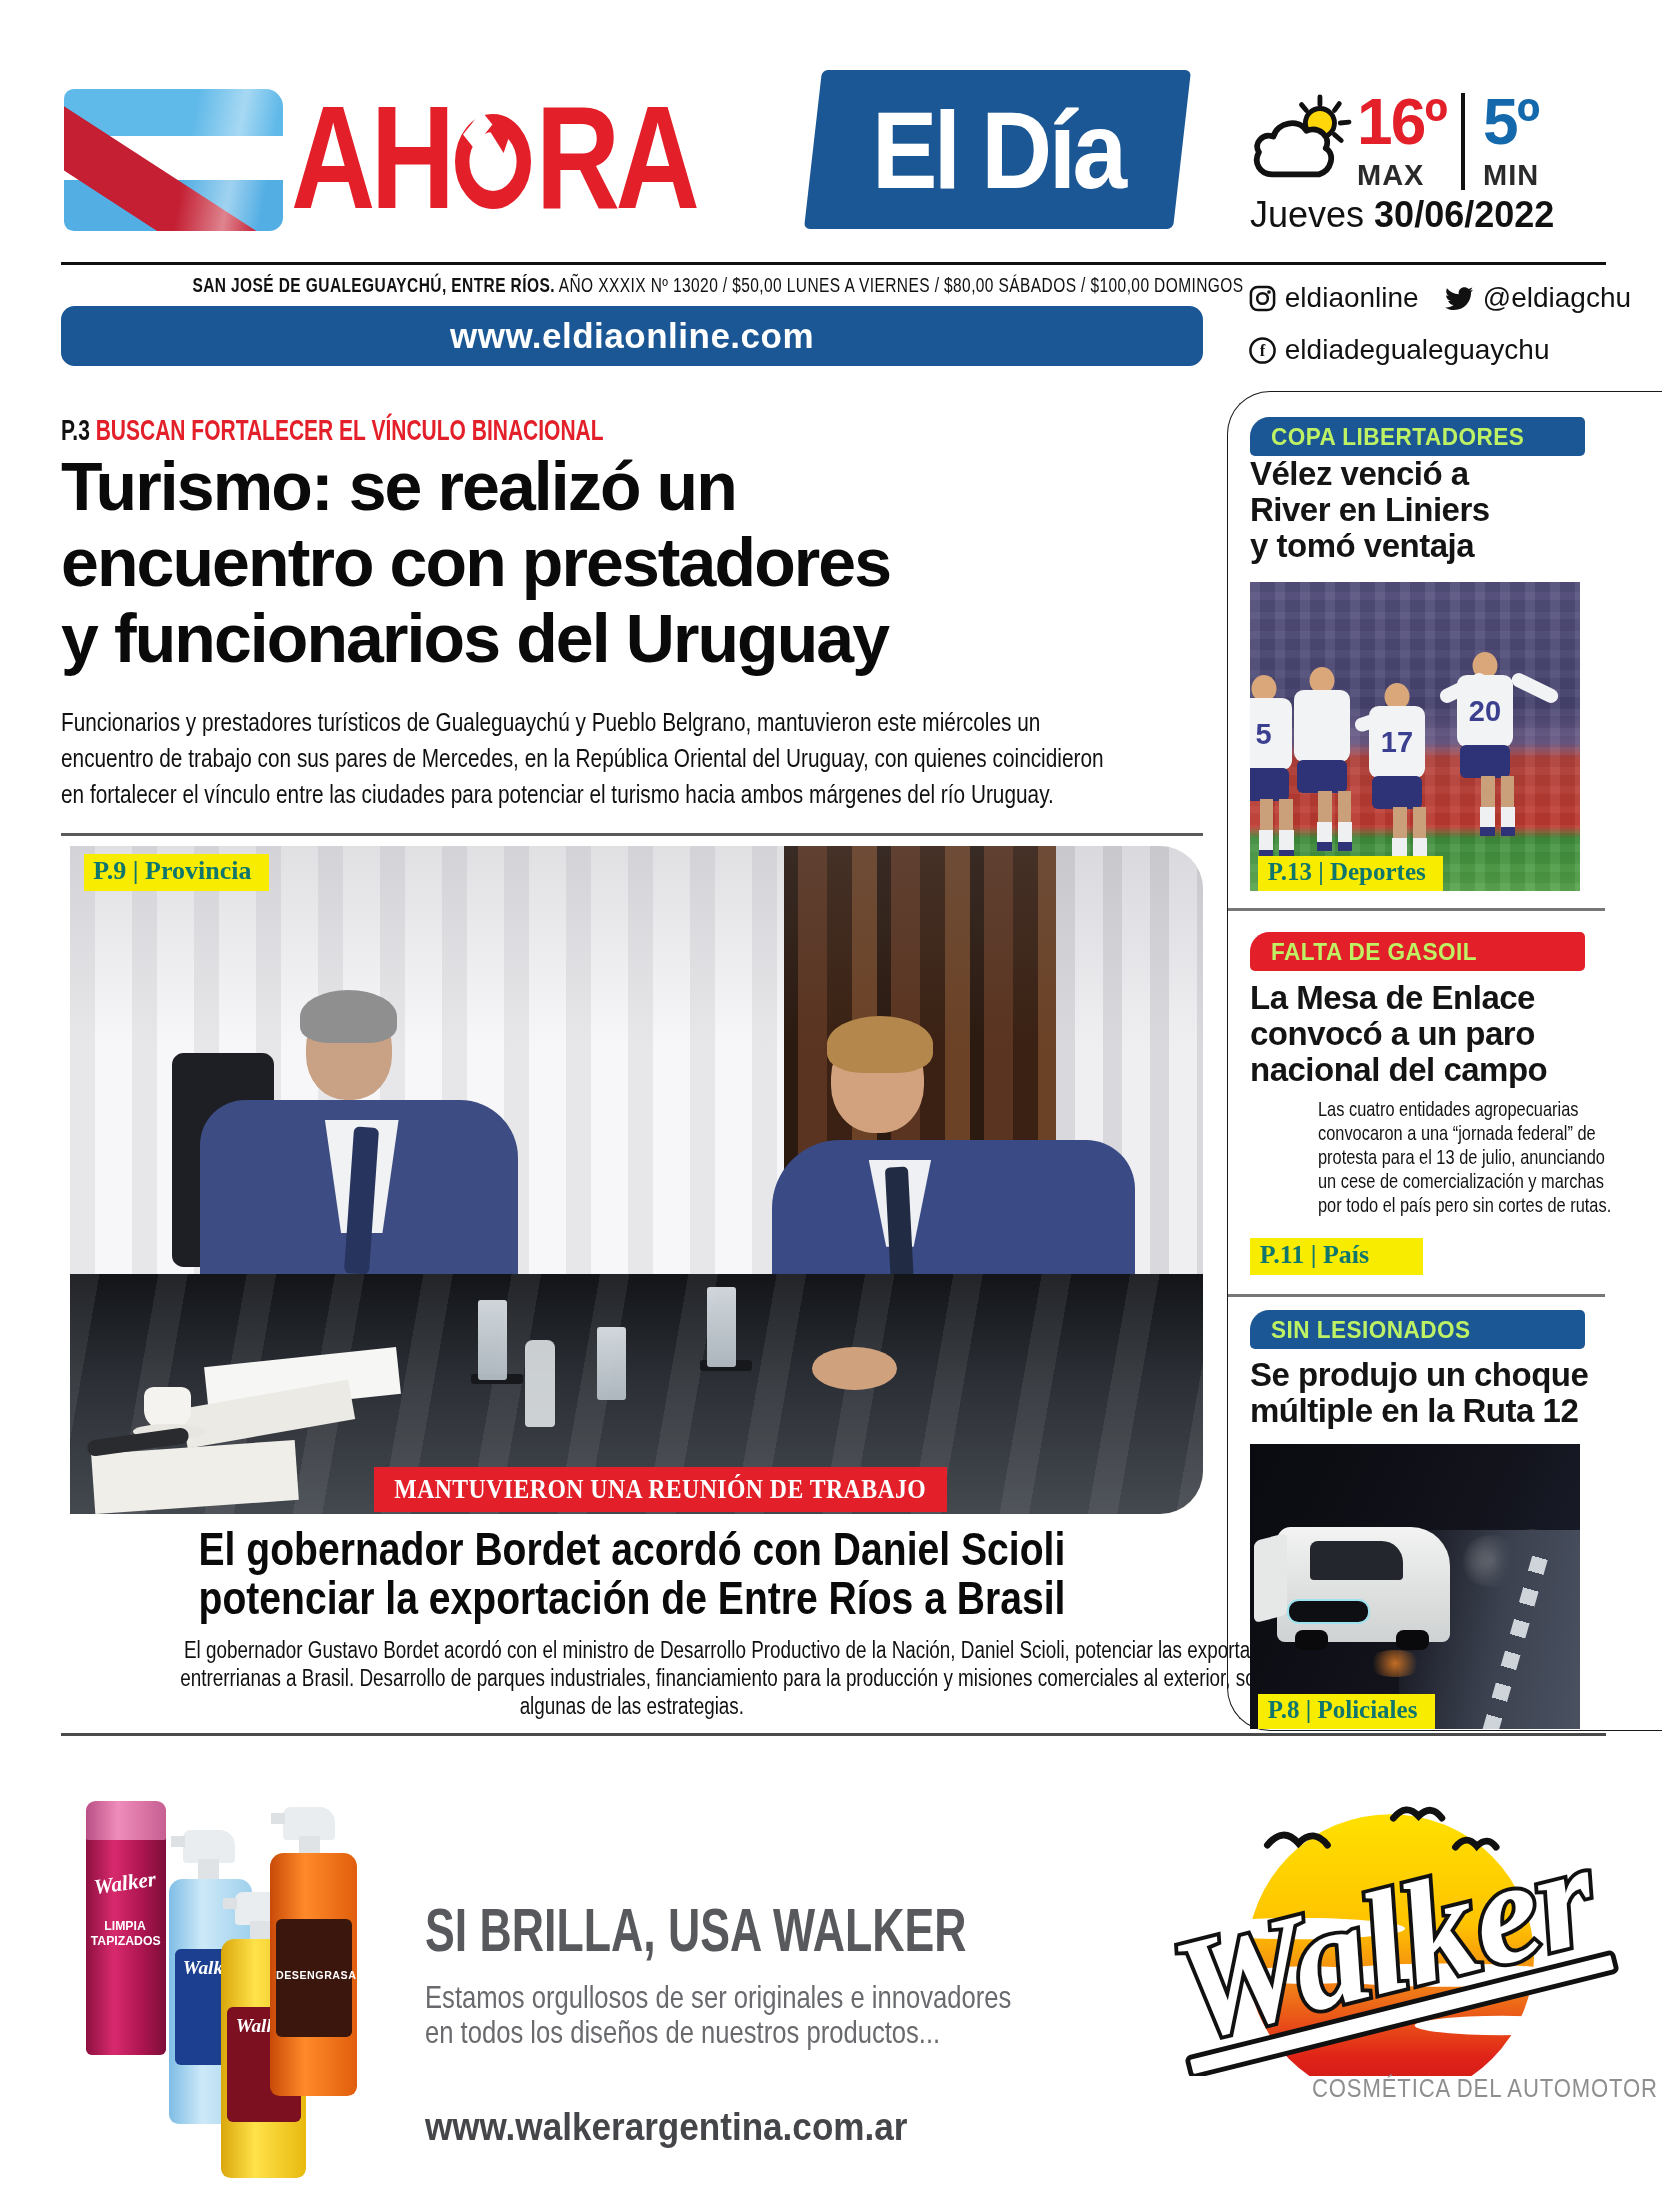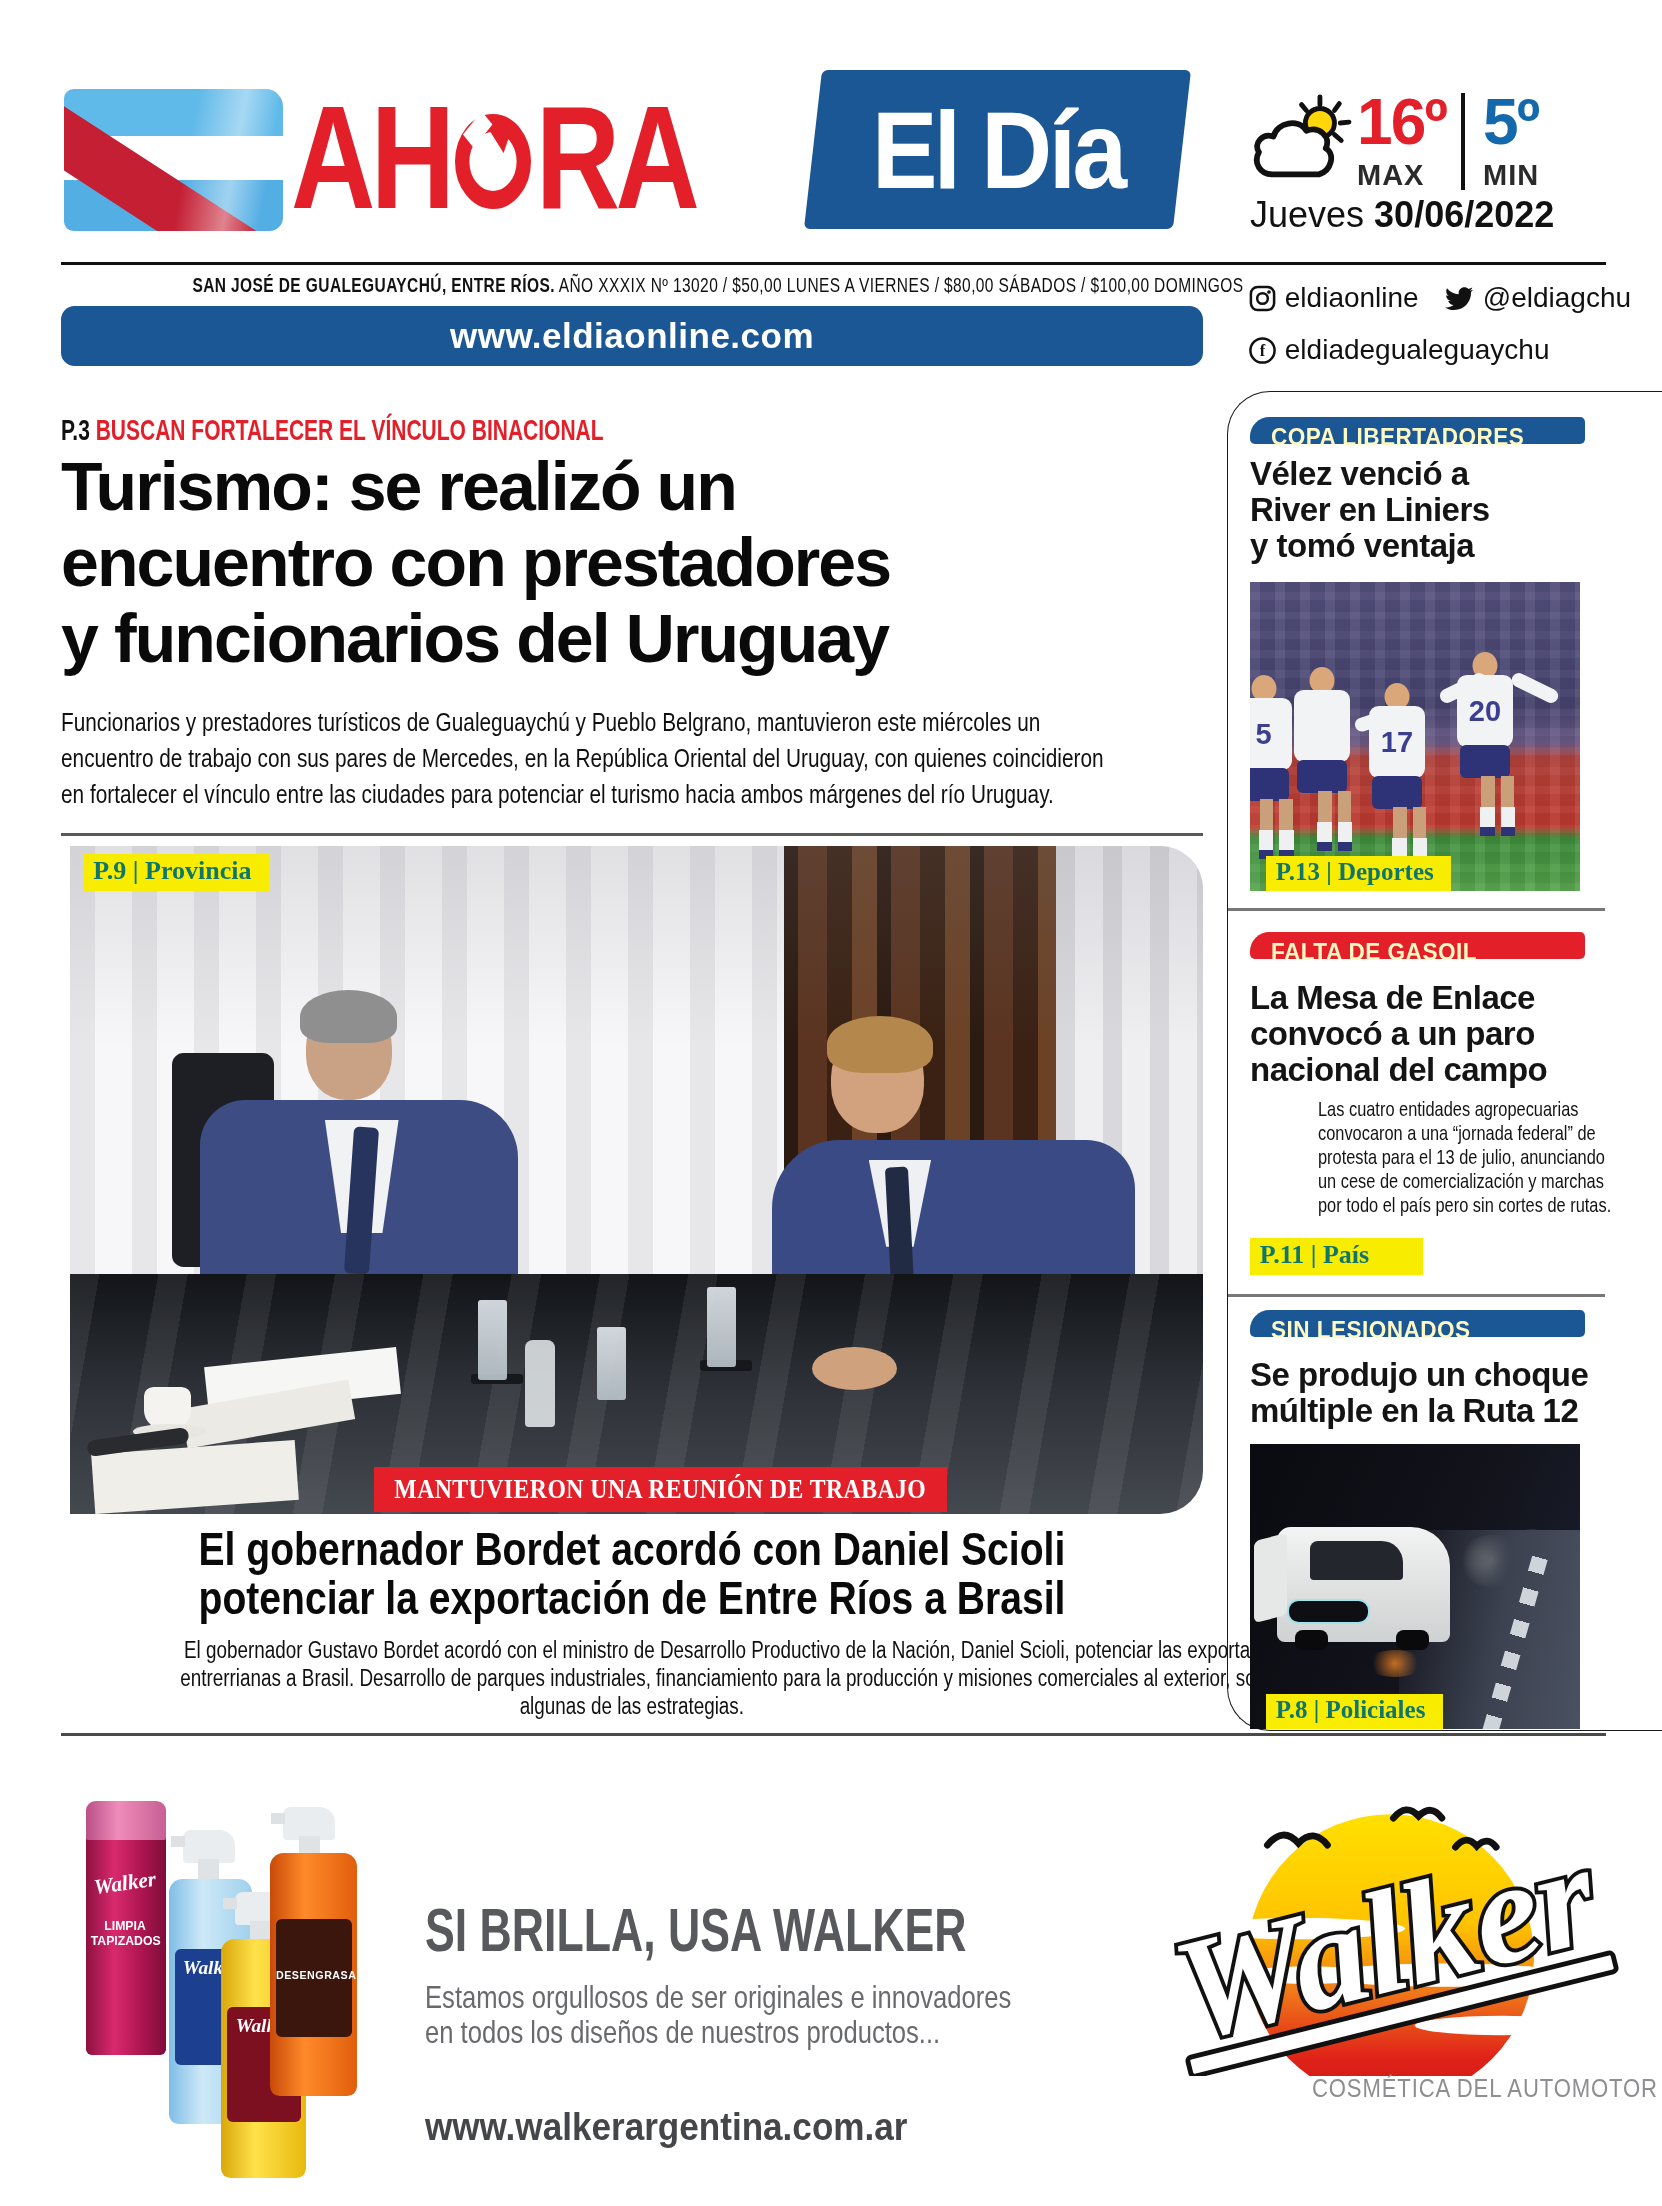--- a/index.html
+++ b/index.html
@@ -96,21 +96,21 @@
     display:flex; align-items:center; justify-content:center; color:#fff;
     font-family:"Liberation Serif",serif; font-weight:bold; font-size:27px; letter-spacing:0.5px; white-space:nowrap; }
 
   .headline2 { left:61px; top:1525px; width:1142px; text-align:center; font-weight:bold; font-size:46px;
     line-height:49px; color:#0a0a0a; white-space:nowrap; }
   .body2 { left:61px; top:1636px; width:1142px; text-align:center; font-size:23px; line-height:28px; color:#101010; white-space:nowrap; }
 
   
   .sb-border { left:1227px; top:391px; width:436px; height:1340px; border:1.9px solid #1a1a1a; border-right:none;
     border-radius:43px 0 0 43px; }
-  .sec-label { position:absolute; left:1250px; width:335px; height:27px; color:#fef9c3; font-weight:bold;
+  .sec-label { position:absolute; left:1250px; width:335px; height:39px; color:#bef264; font-weight:bold;
     border-radius:19.4px 4.9px 4.9px 4.9px; line-height:39px; padding-left:21.3px; font-size:24px; letter-spacing:0.5px; white-space:nowrap; }
   .sec-label .in { display:inline-block; transform:scaleX(.94); transform-origin:left center; }
   .blue-bg { background:#1a5794; } .red-bg { background:#e3202a; }
   .sec-headline { position:absolute; left:1250px; font-weight:bold; font-size:33px; line-height:36px;
     color:#141414; letter-spacing:-0.5px; white-space:nowrap; }
   .sec-body { position:absolute; left:1318px; font-size:21px; line-height:24px; color:#141414; white-space:nowrap; }
 
   .sb-photo1 { left:1250px; top:582px; width:330px; height:309px;
     background:linear-gradient(180deg,#55517f 0%,#474470 40%,#6c5c88 52%,#b4433c 57%,#c03a30 79%,#3f8f3d 83%,#55a34a 100%); }
   .sb-photo1::before { content:""; position:absolute; inset:0;
@@ -132,21 +132,21 @@
   .van-wind { position:absolute; left:33px; top:13.6px; width:93px; height:39px; background:#23262c; border-radius:7.8px 21.3px 3.9px 3.9px; }
   .van-door { position:absolute; left:-23px; top:9.7px; width:33px; height:82px; background:#e6e8e8; transform:skewY(-14deg); border-radius:5.8px; }
   .van-grill { position:absolute; left:9.7px; top:72px; width:83px; height:25px; background:#0d0f13; border:2.9px solid #9fe3ef; border-radius:11.6px; }
   .van-wheel { position:absolute; width:33px; height:19.4px; background:#0a0a0c; bottom:-7.8px; border-radius:7.8px; }
   .glow { position:absolute; border-radius:50%; }
   .road { position:absolute; right:0; bottom:0; width:55%; height:70%;
     background:linear-gradient(100deg,rgba(70,76,92,0) 0%,#3c4250 55%,#4a5160 100%); }
   .road-line { position:absolute; right:56px; bottom:-5.8px; width:15.5px; height:194px; transform:rotate(16deg);
     background:repeating-linear-gradient(0deg,#cfd4da 0 15.5px,rgba(0,0,0,0) 15.5px 33px); }
 
-  .sb-tag { position:absolute; left:16px; bottom:0; }
+  .sb-tag { position:absolute; left:8px; bottom:0; }
 
   
   .ad-slogan { left:425px; top:1894px; font-size:62px; font-weight:bold; color:#58595c; letter-spacing:0; white-space:nowrap; }
   .ad-body { left:425px; top:1980px; font-size:32px; line-height:35px; color:#696a6d; white-space:nowrap; }
   .ad-url { left:425px; top:2057px; font-size:39px; font-weight:bold; color:#454649; white-space:nowrap;margin-top:48px; }
   .ad-products { left:68px; top:1803px; width:291px; height:378px; }
   .can { position:absolute; left:17.5px; top:0; width:80px; height:252px; border-radius:9.7px 9.7px 5.8px 5.8px;
     background:linear-gradient(90deg,#8e1040,#d82a6e 35%,#ad1550 70%,#7c0d38); }
   .can-cap { position:absolute; left:17.5px; top:-1.9px; width:80px; height:39px; border-radius:9.7px 9.7px 1.9px 1.9px;
     background:linear-gradient(90deg,#b94f86,#ef8cba 40%,#c75f92); }

